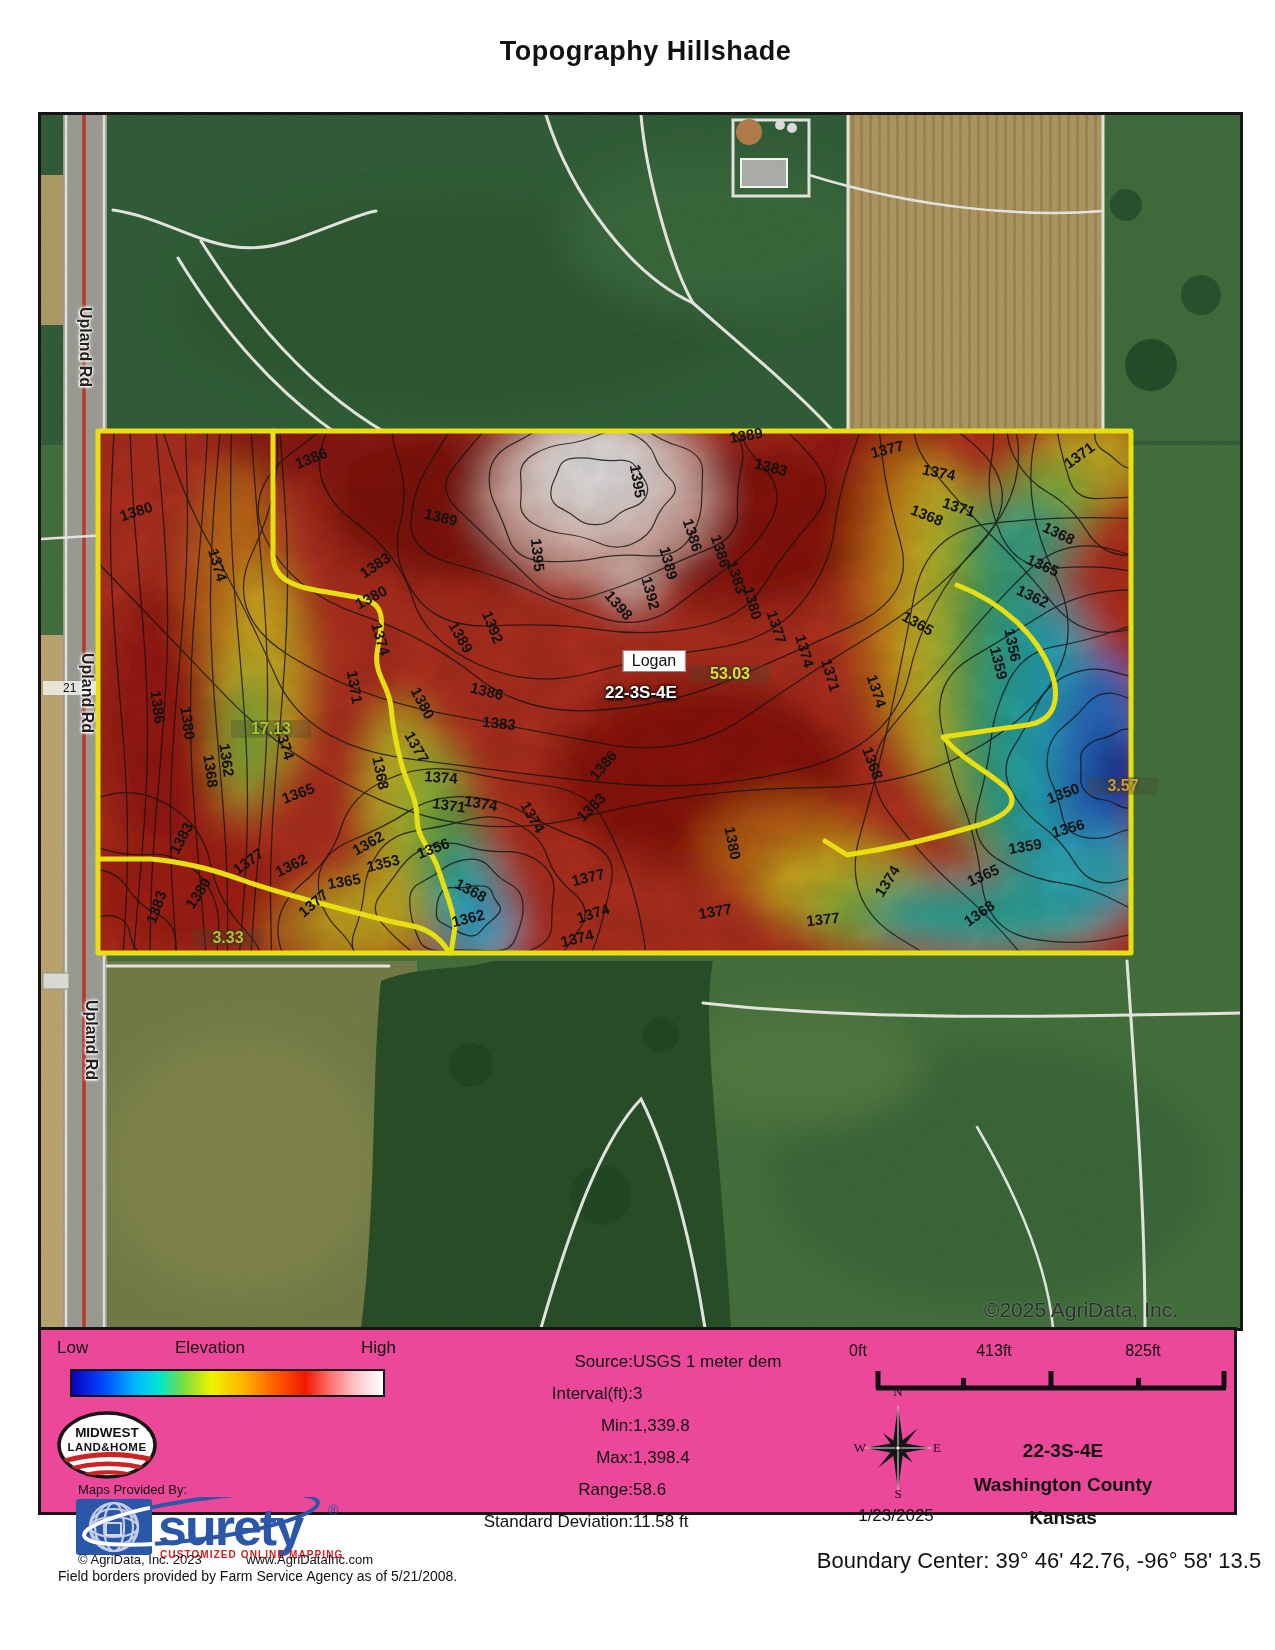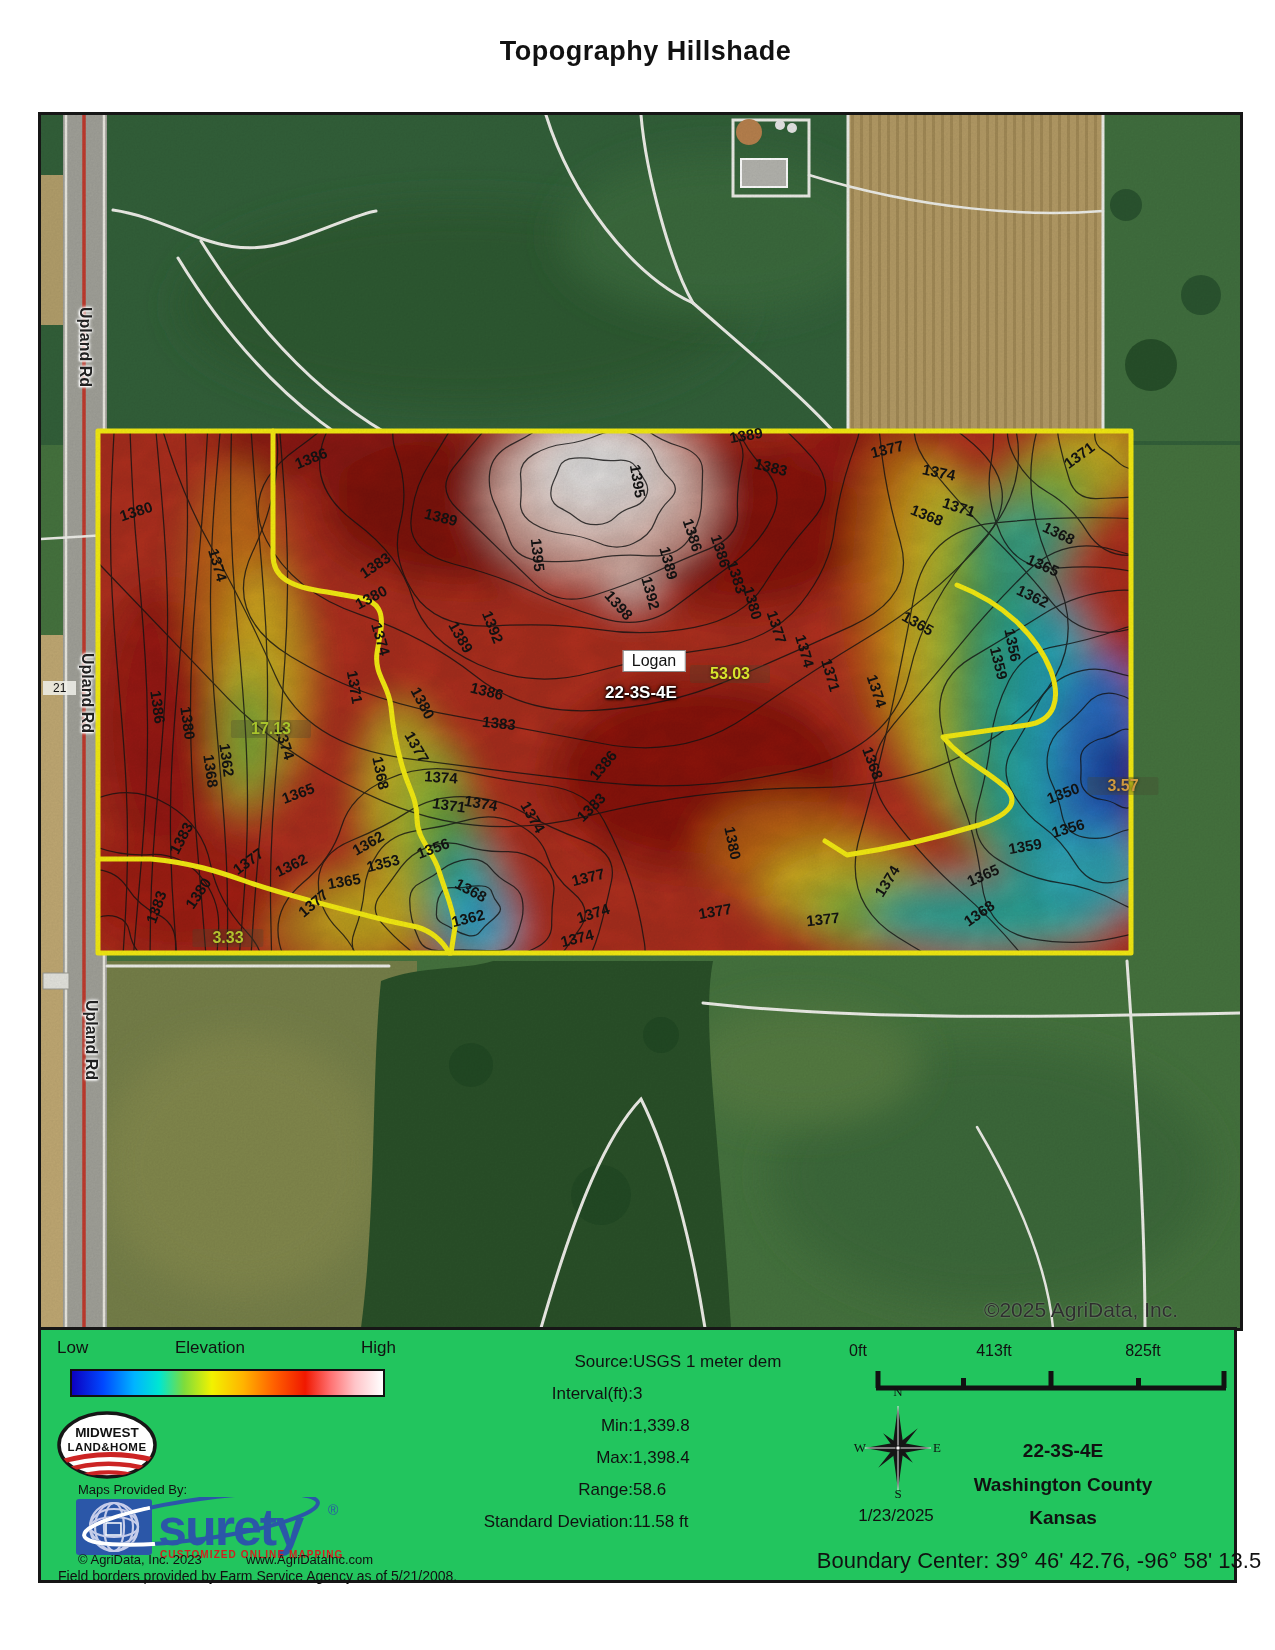--- a/index.html
+++ b/index.html
@@ -18,26 +18,26 @@
         text-shadow:0 0 3px rgba(30,30,15,.8);transform:translate(-50%,-50%);}
   .place-lab{position:absolute;background:#fff;border:1px solid #8a8a8a;color:#111;
         font-size:16px;padding:1px 8px;transform:translate(-50%,-50%);white-space:nowrap;}
   .section-lab{position:absolute;color:#fff;font-weight:bold;font-size:17px;
         text-shadow:0 1px 3px #000,0 0 4px #000,1px 1px 2px #000;
         transform:translate(-50%,-50%);white-space:nowrap;}
   .roadlab{position:absolute;font-weight:bold;font-size:16px;color:#202020;white-space:nowrap;
         text-shadow:0 0 3px #fff,0 0 3px #fff,0 0 4px #fff,1px 1px 2px #fff;
         transform:translate(-50%,-50%) rotate(90deg);}
   .rnum{position:absolute;font-size:12px;color:#111;background:rgba(240,240,234,.85);
-        padding:0 10px;white-space:nowrap;}
+        padding:0 20px;white-space:nowrap;}
   .map-copy{position:absolute;right:62px;bottom:6px;font-size:21px;color:#2e2e2e;
         text-shadow:0 0 2px rgba(255,255,255,.4);}
   
-  .panel{position:absolute;left:38px;top:1327px;width:1199px;height:256px;
-         border:3px solid #161616;box-sizing:border-box;background:#22c55e;}
+  .panel{position:absolute;left:38px;top:1327px;width:1199px;height:188px;
+         border:3px solid #161616;box-sizing:border-box;background:#ec4899;}
   .lg-lab{position:absolute;top:8px;font-size:17px;color:#111;}
   .grad{position:absolute;left:29px;top:39px;width:311px;height:24px;border:2px solid #111;
         background:linear-gradient(to right,#0c00c0 0%,#0048ff 10%,#00b4ff 20%,#00e6d2 28%,
         #7ddc3c 36%,#f2f200 45%,#ffb400 55%,#ff6000 65%,#f01800 75%,#ff7070 83%,
         #ffc4c8 91%,#ffffff 100%);}
   .maps-by{position:absolute;left:37px;top:152px;font-size:13px;color:#111;}
   .agri-copy{position:absolute;left:37px;top:222px;font-size:13px;color:#111;}
   .agri-url{position:absolute;left:205px;top:222px;font-size:13px;color:#111;}
   .field-note{position:absolute;left:17px;top:238px;font-size:14px;color:#111;}
   .stats{position:absolute;left:354px;top:22px;width:440px;}

